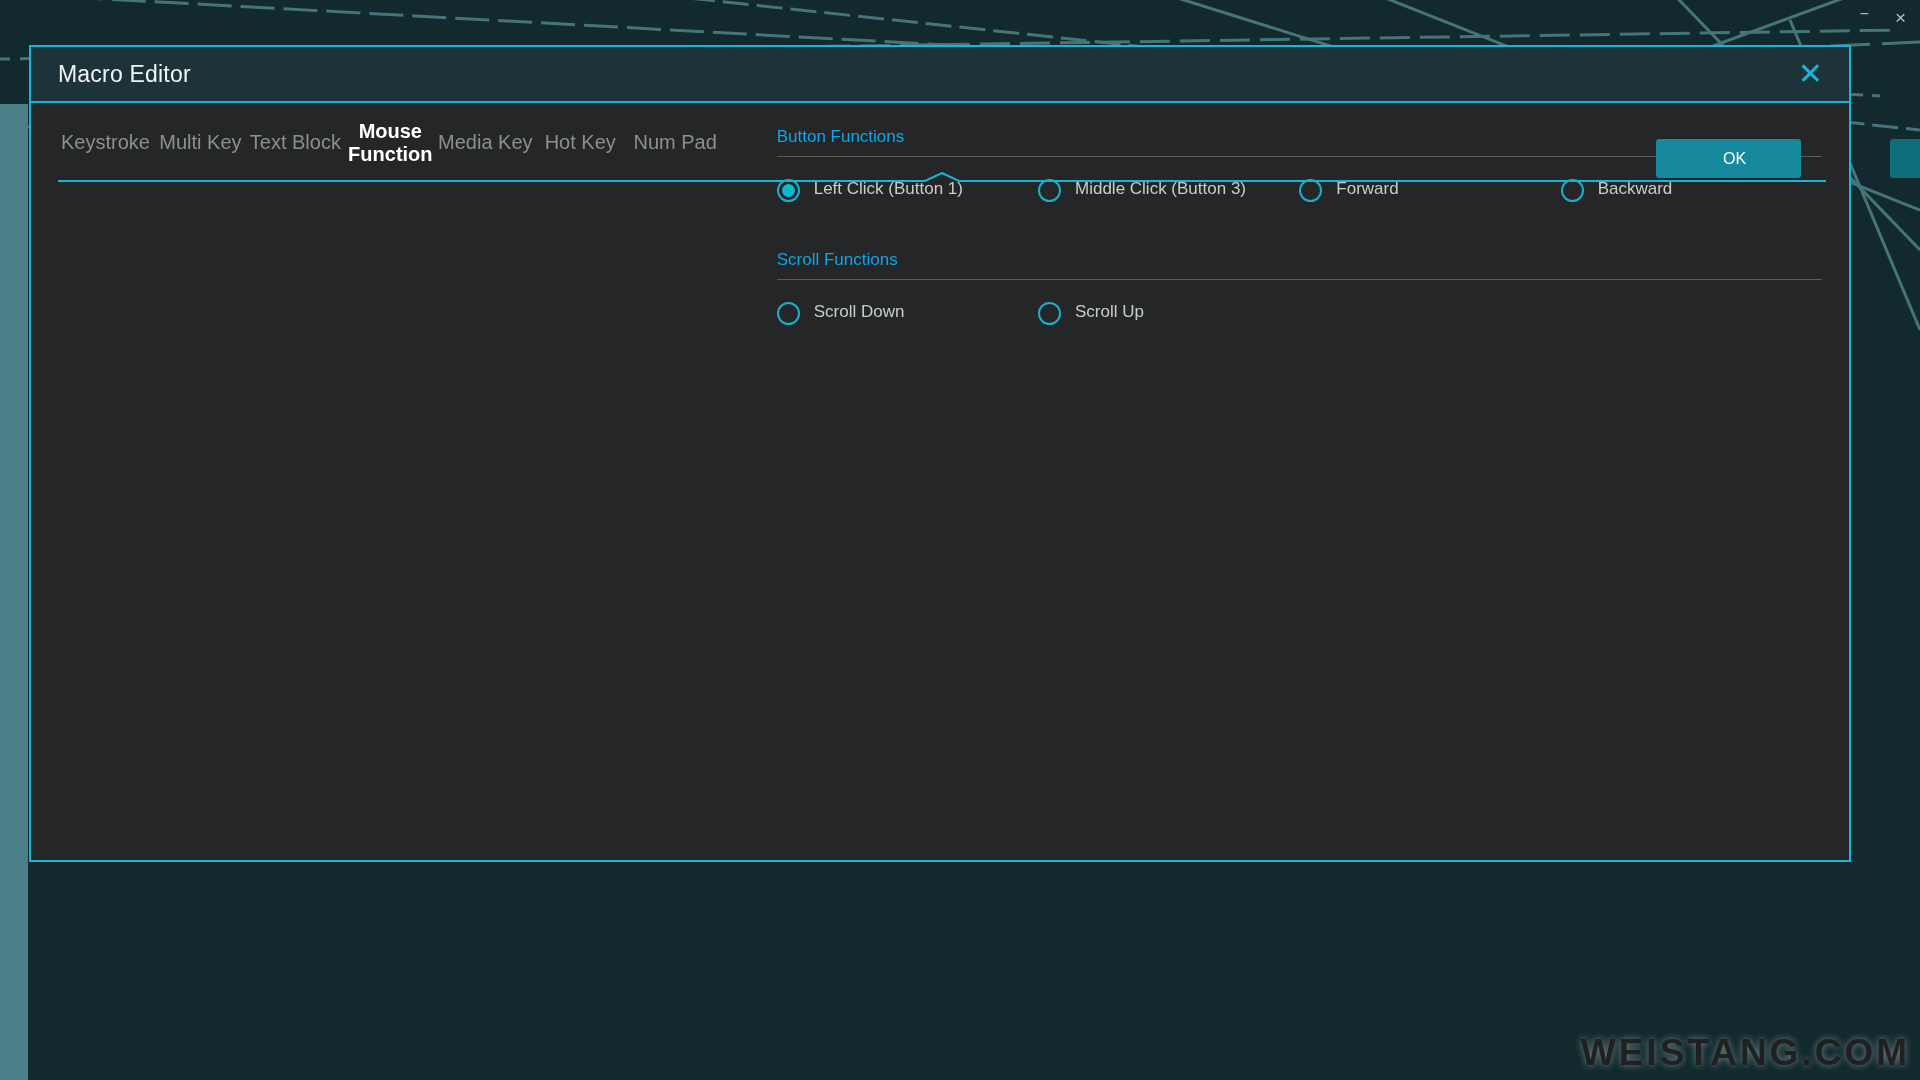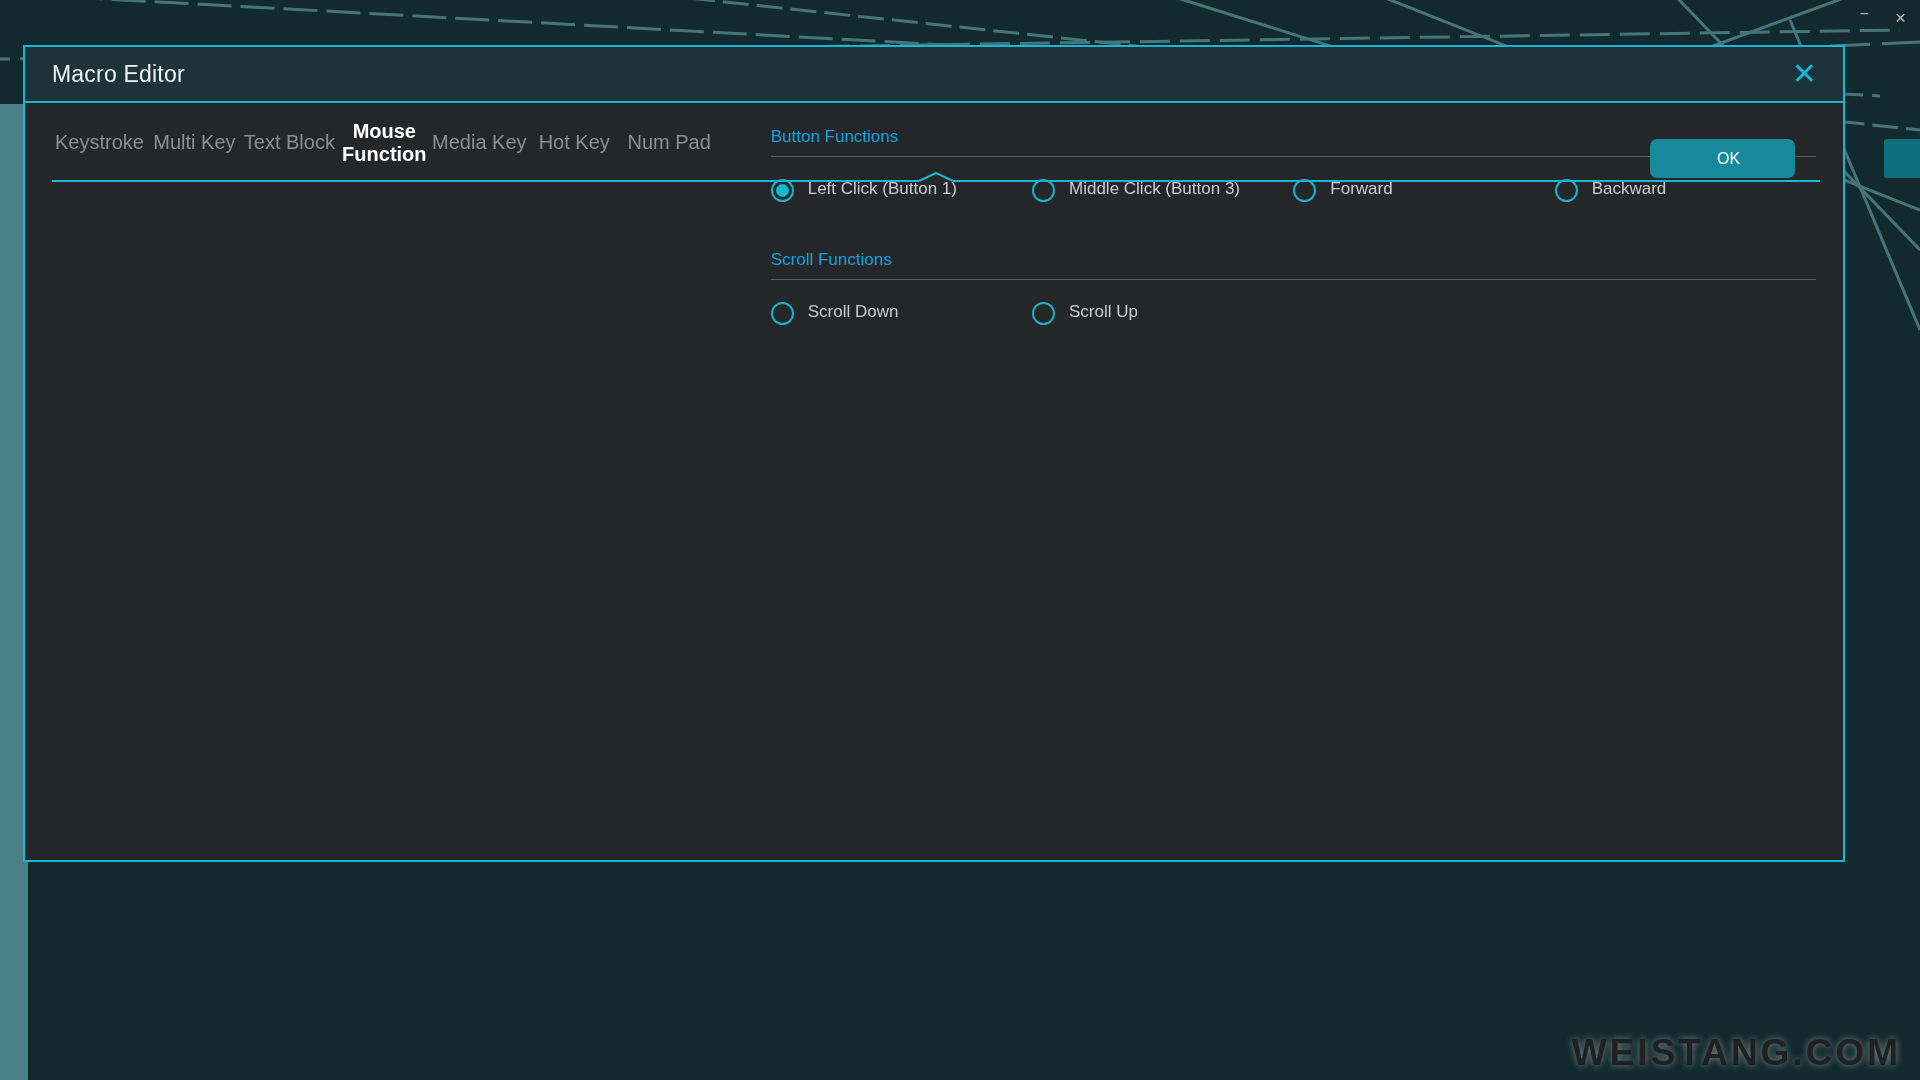--- a/index.html
+++ b/index.html
@@ -48,21 +48,21 @@
     color: #b9bfbf;
     font-size: 19px;
     line-height: 1;
     font-family: "Liberation Sans", sans-serif;
   }
   #win-controls .wc.min { font-size: 16px; position: relative; top: -3px; }
 
   
   #dialog {
     position: absolute;
-    left: 23px;
+    left: 29px;
     top: 45px;
     width: 1822px;
     height: 817px;
     border: 2px solid #18b6d6;
     background: #252628;
     display: flex;
     flex-direction: column;
   }
 
   #dialog-header {
@@ -199,26 +199,26 @@
     border: none;
     border-radius: 3px;
     color: #ffffff;
     font-size: 16px;
     font-family: "Liberation Sans", sans-serif;
     cursor: pointer;
     top: 36px;
     padding-left: 12px;
   }
   #btn-cancel { left: 41px;  background: #0d6e7c; }
-  #btn-ok     { right: 48px; background: #17899c; border-radius: 7px; }
+  #btn-ok     { right: 48px; background: #17899c; }
 
   
   #watermark {
     position: absolute;
-    right: 19px;
+    right: 10px;
     bottom: 6px;
     font-family: "Liberation Sans", sans-serif;
     font-size: 37px;
     font-weight: bold;
     letter-spacing: 3px;
     color: #1e2022;
     text-shadow: 0 0 7px rgba(200,210,210,.55);
     pointer-events: none;
     white-space: nowrap;
   }

